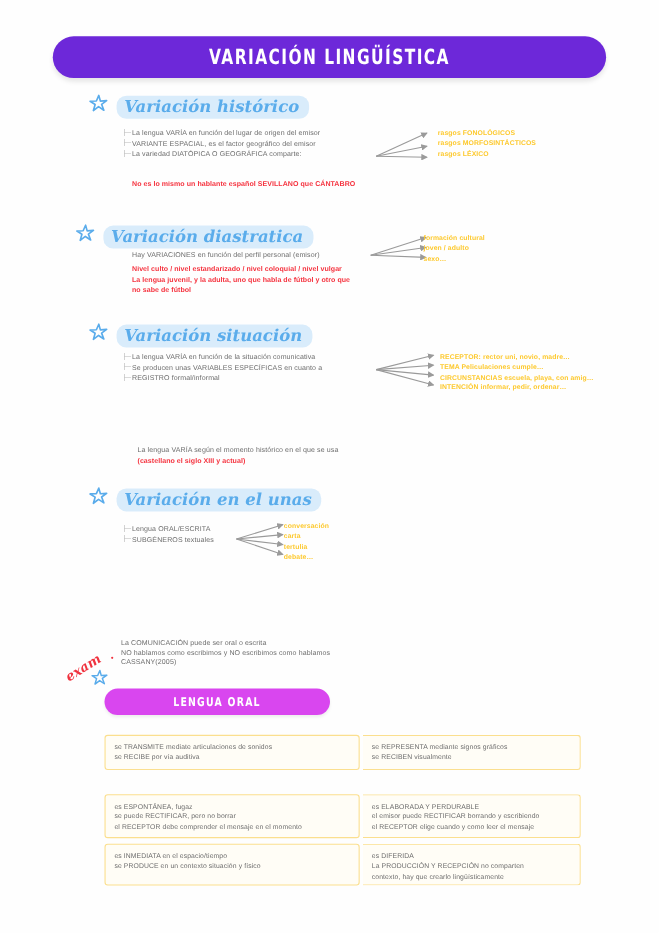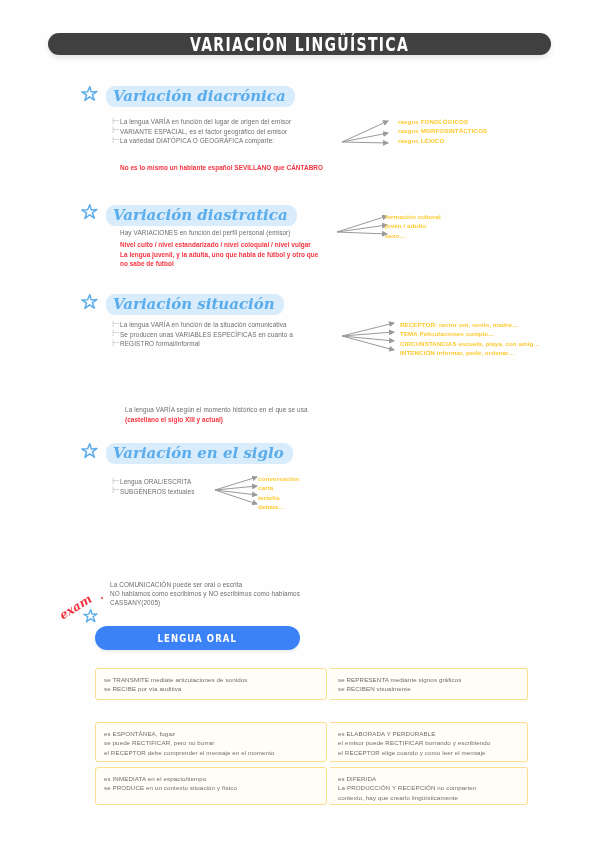--- a/index.html
+++ b/index.html
@@ -18,22 +18,22 @@
     position: absolute;
     inset: 0;
     background: #fefefe;
   }
 
   
   .banner {
     position: absolute;
     left: 48px;
     width: 503px;
-    height: 22px;
-    background: #404040;
+    height: 38px;
+    background: #6d28d9;
     border-radius: 19px;
     box-shadow: 0 3px 5px rgba(0,0,0,0.10);
     display: flex;
     align-items: center;
     justify-content: center;
   }
   .banner-text {
     color: #ffffff;
     font-size: 19px;
     font-weight: bold;
@@ -111,21 +111,21 @@
     letter-spacing: 0.1px;
     white-space: nowrap;
   }
 
   .arrows { position: absolute; }
 
   
   .tbl-head {
     position: absolute;
     height: 24px;
-    background: #3b82f6;
+    background: #d946ef;
     border-radius: 12px;
     display: flex;
     align-items: center;
     justify-content: center;
     box-shadow: 0 2px 3px rgba(0,0,0,0.07);
   }
   .tbl-head-text {
     color: #ffffff;
     font-size: 11px;
     font-weight: bold;
@@ -175,21 +175,21 @@
   <div class="banner" style="top:33px;">
     <span class="banner-text">VARIACIÓN LINGÜÍSTICA</span>
   </div>
 
   <div class="head-row" style="left:80px; top:85px;">
     <span class="star-icon">
       <svg width="19" height="19" viewBox="0 0 24 24">
         <path d="M12.4 2.2 L14.2 8.7 L21.4 8.2 L15.6 12.4 L18.2 19.2 L12.1 15.1 L6.2 19.6 L8.2 12.6 L2.4 8.9 L9.6 8.6 Z" fill="none" stroke="#5aaceb" stroke-width="1.9" stroke-linejoin="round" stroke-linecap="round"></path>
       </svg>
     </span>
-    <span class="chip">Variación diacrónica</span>
+    <span class="chip">Variación histórico</span>
   </div>
 
   <div class="tick-list" style="left:112px; top:117px;">
     <div class="tick-row">
         <span class="tick">⊢</span>
         <span class="tick-txt">La lengua VARÍA en función del lugar de origen del emisor</span>
       </div>
     <div class="tick-row">
         <span class="tick">⊢</span>
         <span class="tick-txt">VARIANTE ESPACIAL, es el factor geográfico del emisor</span>
@@ -214,21 +214,21 @@
   <div class="yellow" style="left:398px; top:117px;">
     <div>rasgos FONOLÓGICOS</div>
     <div>rasgos MORFOSINTÁCTICOS</div>
     <div>rasgos LÉXICO</div>
   </div>
 
   <div class="red" style="left:120px; top:163px;">
     <div>No es lo mismo un hablante español SEVILLANO que CÁNTABRO</div>
   </div>
 
-  <div class="head-row" style="left:80px; top:203px;align-items:flex-end;">
+  <div class="head-row" style="left:68px; top:203px;">
     <span class="star-icon">
       <svg width="19" height="19" viewBox="0 0 24 24">
         <path d="M12.4 2.2 L14.2 8.7 L21.4 8.2 L15.6 12.4 L18.2 19.2 L12.1 15.1 L6.2 19.6 L8.2 12.6 L2.4 8.9 L9.6 8.6 Z" fill="none" stroke="#5aaceb" stroke-width="1.9" stroke-linejoin="round" stroke-linecap="round"></path>
       </svg>
     </span>
     <span class="chip">Variación diastratica</span>
   </div>
 
   <div class="notes" style="left:120px; top:228px;">
     <div>Hay VARIACIONES en función del perfil personal (emisor)</div>
@@ -297,21 +297,21 @@
   <div class="red" style="left:125px; top:415px;">
     <div>(castellano el siglo XIII y actual)</div>
   </div>
 
   <div class="head-row" style="left:80px; top:442px;">
     <span class="star-icon">
       <svg width="19" height="19" viewBox="0 0 24 24">
         <path d="M12.4 2.2 L14.2 8.7 L21.4 8.2 L15.6 12.4 L18.2 19.2 L12.1 15.1 L6.2 19.6 L8.2 12.6 L2.4 8.9 L9.6 8.6 Z" fill="none" stroke="#5aaceb" stroke-width="1.9" stroke-linejoin="round" stroke-linecap="round"></path>
       </svg>
     </span>
-    <span class="chip">Variación en el siglo</span>
+    <span class="chip">Variación en el unas</span>
   </div>
 
   <div class="tick-list" style="left:112px; top:477px;">
     <div class="tick-row">
         <span class="tick">⊢</span>
         <span class="tick-txt">Lengua ORAL/ESCRITA</span>
       </div>
     <div class="tick-row">
         <span class="tick">⊢</span>
         <span class="tick-txt">SUBGÉNEROS textuales</span>

